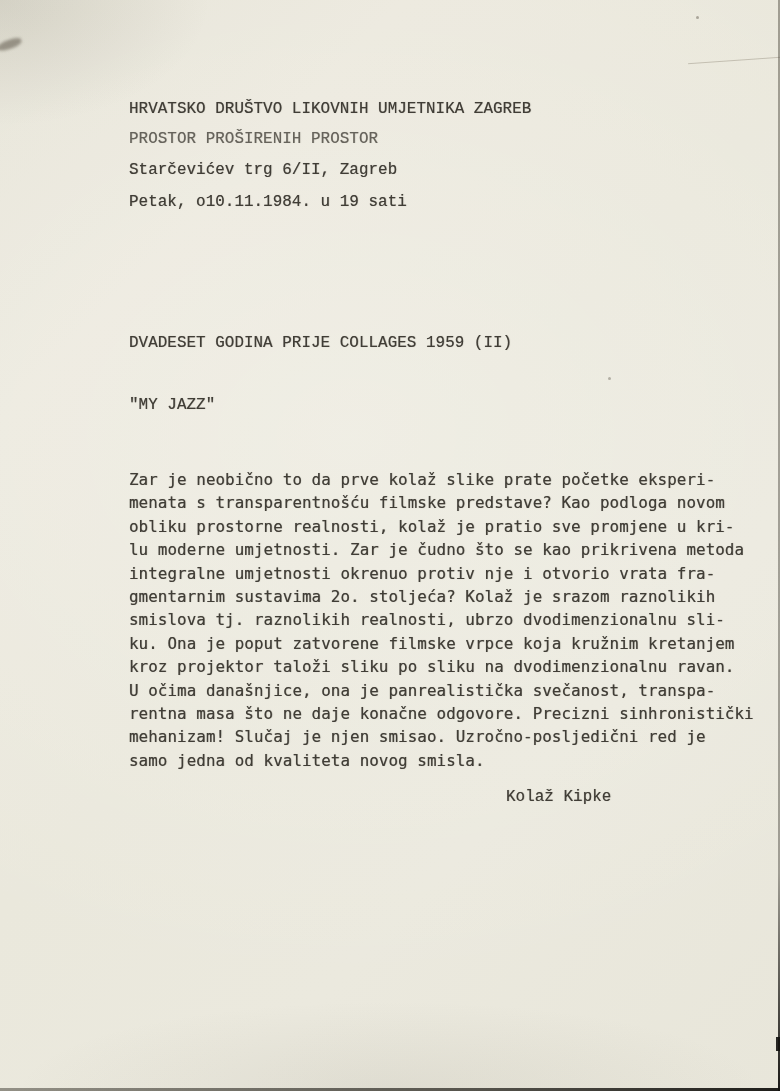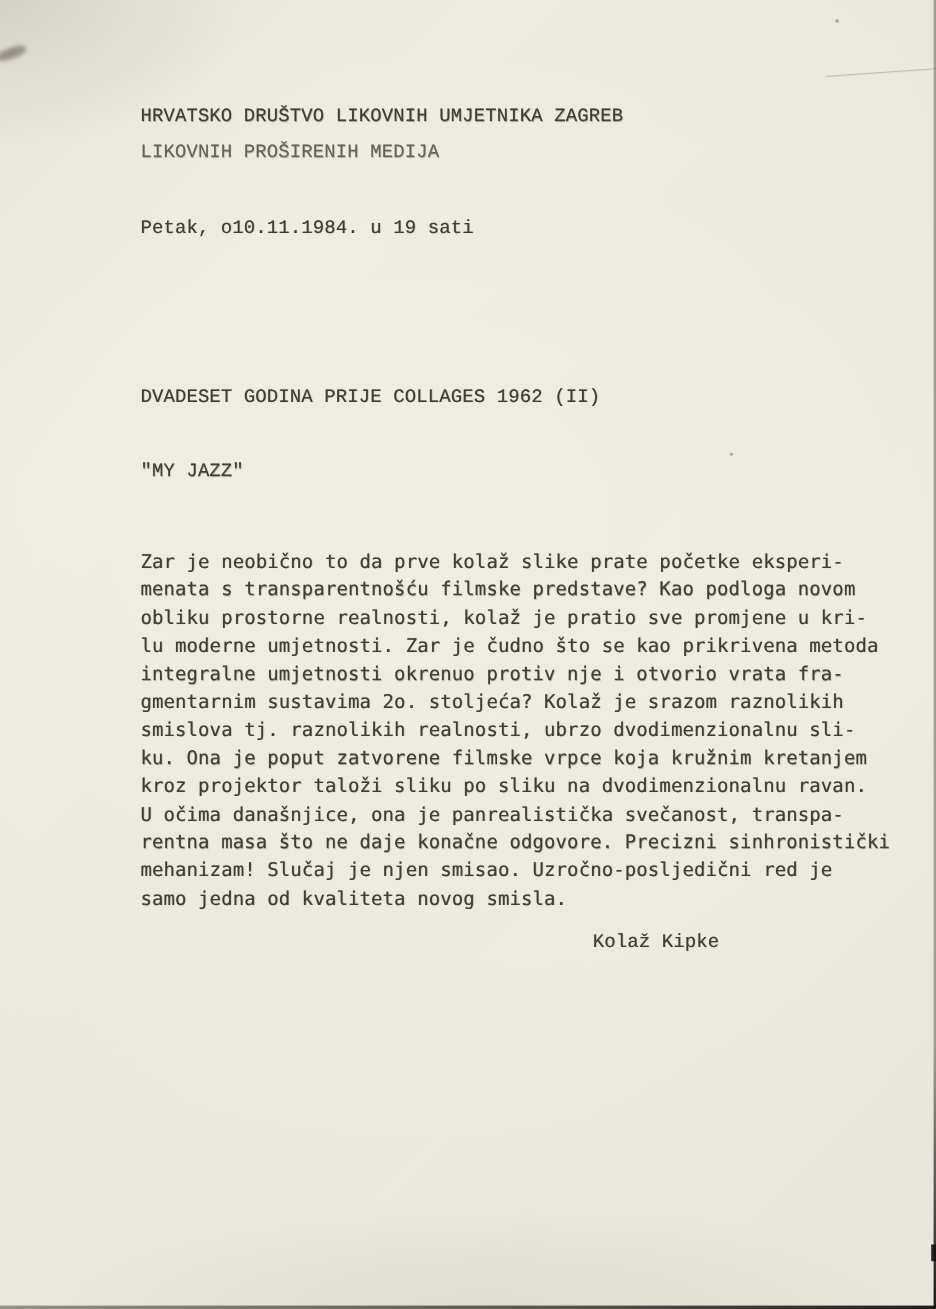--- a/index.html
+++ b/index.html
@@ -20,21 +20,21 @@
     font-family: "Liberation Mono", "DejaVu Sans Mono", monospace;
   }
   .typewriter {
     position: absolute;
     font-size: 15.8px;
     line-height: 23.4px;
     color: #403d36;
     letter-spacing: 0.1px;
     white-space: pre;
     text-shadow: 0.4px 0.4px 0.7px rgba(64,61,54,0.45), -0.2px 0 0.4px rgba(64,61,54,0.25);
-    margin: 0;
+    margin: 12px;
   }
   .header-org-1   { left: 117px; top: 86px;  }
   .header-org-2   { left: 117px; top: 116px; opacity: 0.78; }
   .header-address { left: 117px; top: 147px; }
   .header-date    { left: 117px; top: 179px; }
   .artist-name    { left: 117px; top: 282px; }
   .event-title    { left: 117px; top: 320px; }
   .work-title     { left: 117px; top: 382px; }
   .body-text      { left: 117px; top: 456px; }
   .signature      { left: 494px; top: 774px; }
@@ -88,27 +88,28 @@
 
 <div class="scan">
 
   <div class="ink-smudge"></div>
   <div class="speck-1"></div>
   <div class="speck-2"></div>
   <div class="crease"></div>
 
   <div class="typewriter header-org-1">HRVATSKO DRUŠTVO LIKOVNIH UMJETNIKA ZAGREB</div>
 
-  <div class="typewriter header-org-2">LIKOVNIH PROŠIRENIH MEDIJA</div>
+  <div class="typewriter header-org-2">PROSTOR PROŠIRENIH PROSTOR</div>
 
+  <div class="typewriter header-address">Starčevićev trg 6/II, Zagreb</div>
 
   <div class="typewriter header-date">Petak, o10.11.1984. u 19 sati</div>
 
 
-  <div class="typewriter event-title">DVADESET GODINA PRIJE COLLAGES 1962 (II)</div>
+  <div class="typewriter event-title">DVADESET GODINA PRIJE COLLAGES 1959 (II)</div>
 
   <div class="typewriter work-title">"MY JAZZ"</div>
 
   <pre class="typewriter body-text">Zar je neobično to da prve kolaž slike prate početke eksperi-
 menata s transparentnošću filmske predstave? Kao podloga novom
 obliku prostorne realnosti, kolaž je pratio sve promjene u kri-
 lu moderne umjetnosti. Zar je čudno što se kao prikrivena metoda
 integralne umjetnosti okrenuo protiv nje i otvorio vrata fra-
 gmentarnim sustavima 2o. stoljeća? Kolaž je srazom raznolikih
 smislova tj. raznolikih realnosti, ubrzo dvodimenzionalnu sli-

